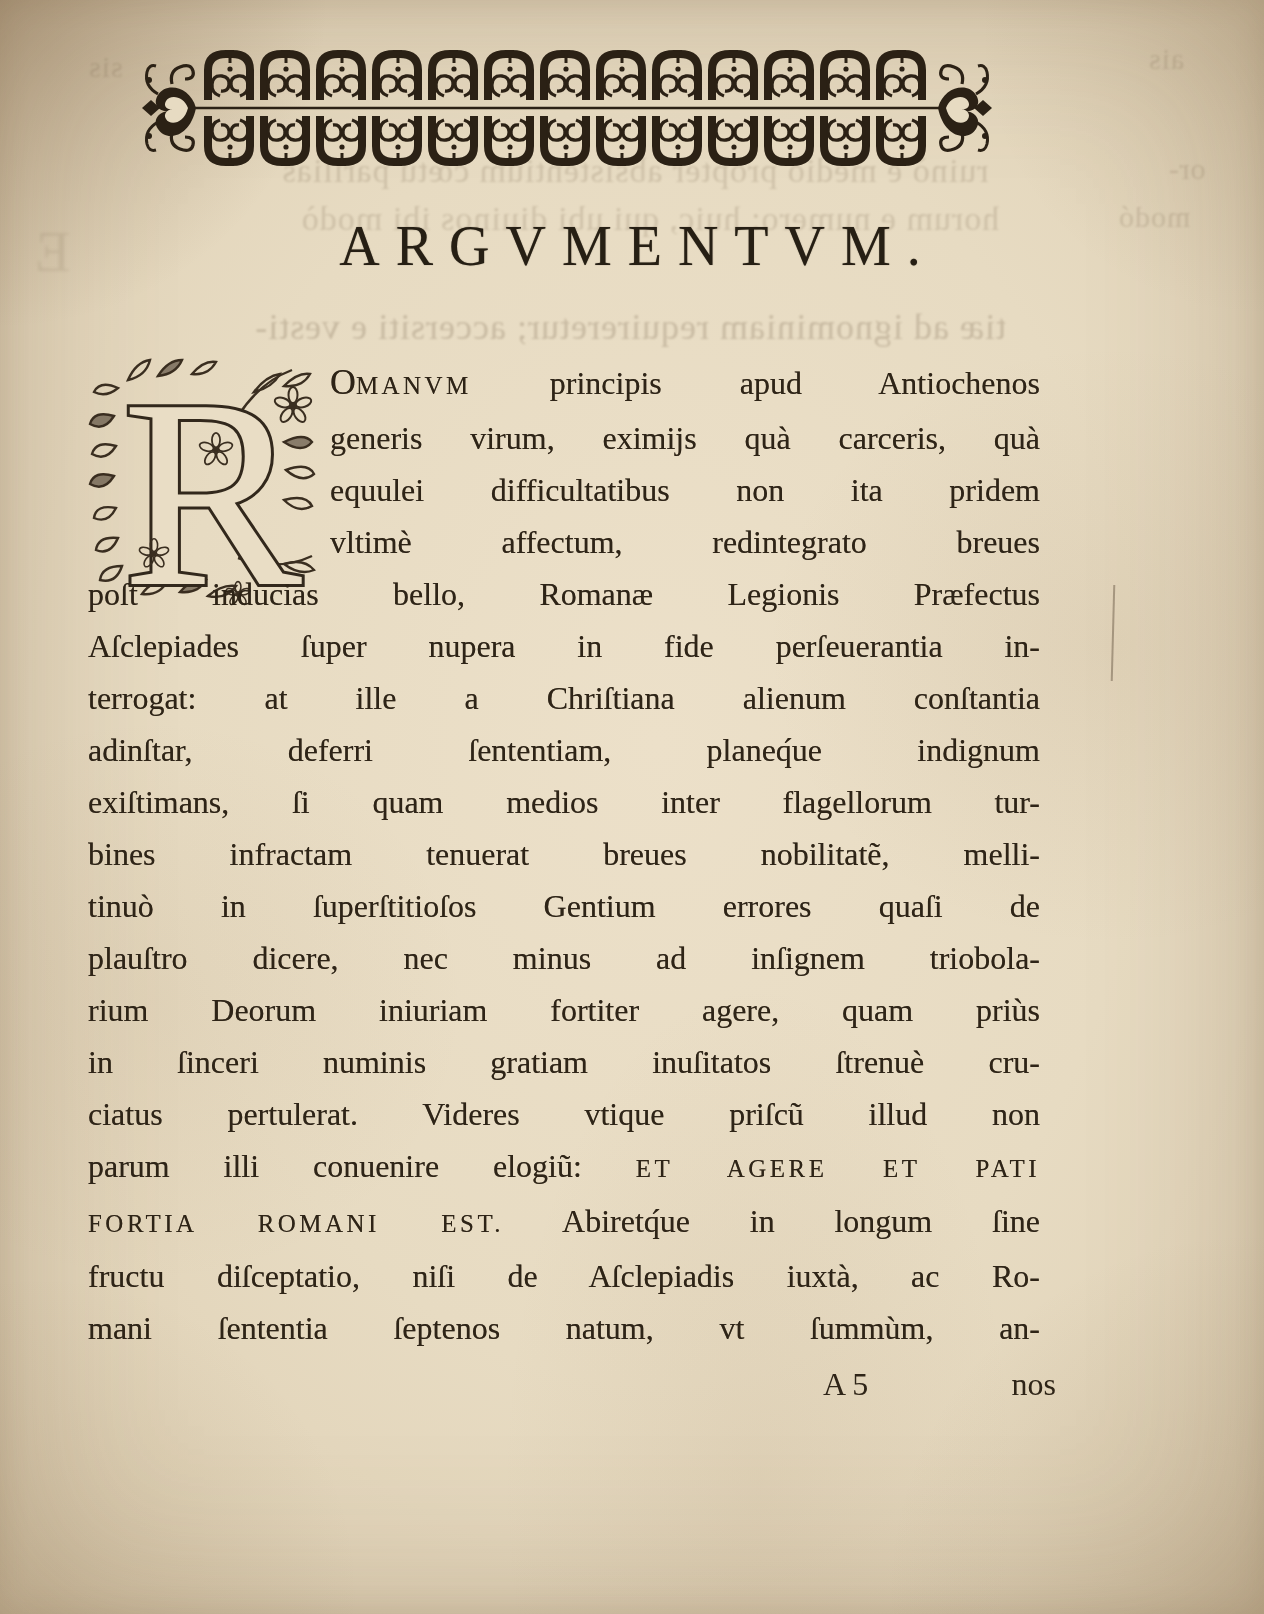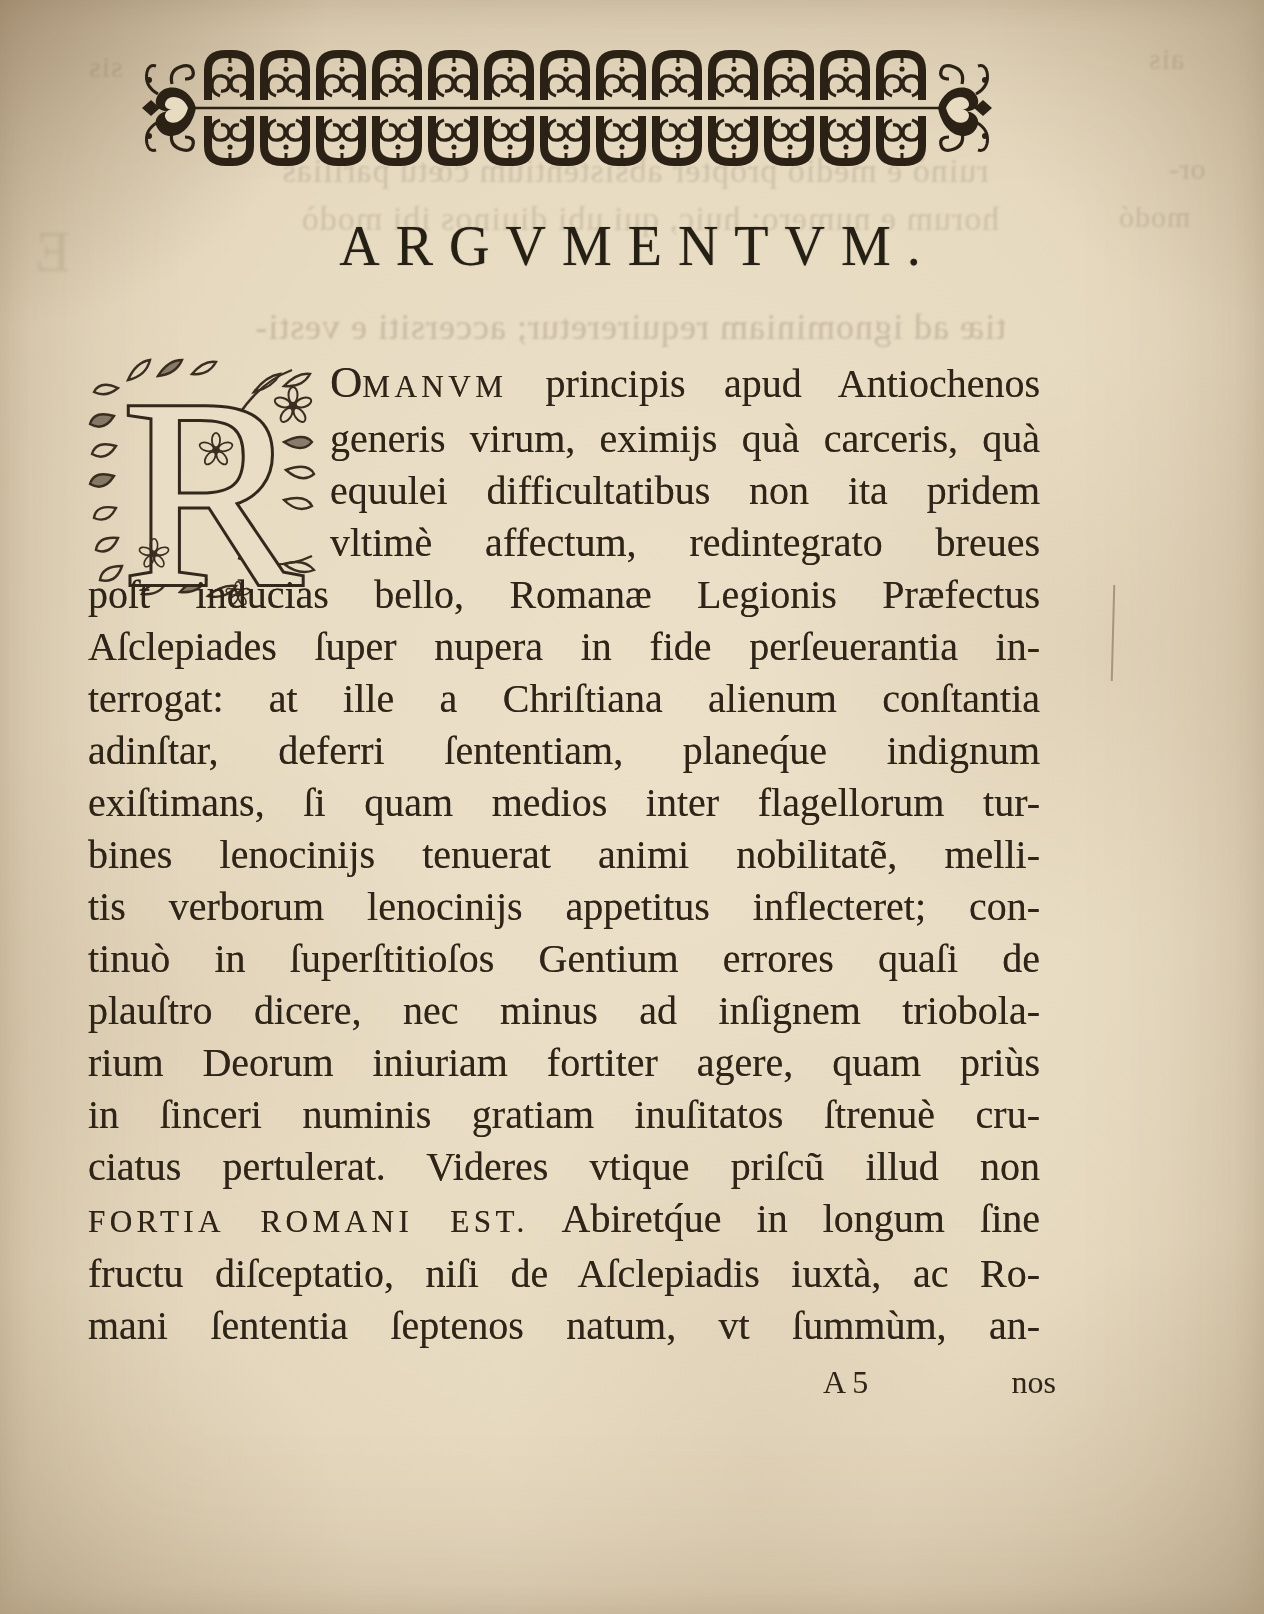--- a/index.html
+++ b/index.html
@@ -50,21 +50,21 @@
     position:absolute;left:6px;top:218px;width:100%;
     text-align:center;font-size:56px;line-height:1;
     letter-spacing:16px;color:#261f14;
     text-shadow:0 0 1px rgba(38,31,20,.55);
   }
   
   .textblock{position:absolute;left:88px;top:356px;width:952px;}
   .dropcap{position:absolute;left:0;top:2px;width:228px;height:252px;}
   .lines{position:relative;}
   .line{
-    font-size:40px;line-height:52px;
+    font-size:32px;line-height:52px;
     text-align:justify;text-align-last:justify;
     text-shadow:0 0 .5px rgba(46,36,23,.6);
   }
   .line.indent{padding-left:242px;}
   .lead{font-size:1.12em;}
   .sc{font-size:.78em;letter-spacing:.14em;}
   .sigline{position:relative;height:54px;margin-top:4px;font-size:32px;line-height:52px;}
   .sig-a{position:absolute;left:735px;}
   .sig-n{position:absolute;right:-16px;}
   svg .o{stroke:#2b2115;fill:none;}
@@ -213,27 +213,27 @@
     <div class="lines">
         <div class="line indent"><span class="lead">O</span><span class="sc">MANVM</span><span> principis apud Antiochenos</span></div>
         <div class="line indent"><span>generis virum, eximijs quà carceris, quà</span></div>
         <div class="line indent"><span>equulei difficultatibus non ita pridem</span></div>
         <div class="line indent"><span>vltimè affectum, redintegrato breues</span></div>
         <div class="line"><span>poſt inducias bello, Romanæ Legionis Præfectus</span></div>
         <div class="line"><span>Aſclepiades ſuper nupera in fide perſeuerantia in-</span></div>
         <div class="line"><span>terrogat: at ille a Chriſtiana alienum conſtantia</span></div>
         <div class="line"><span>adinſtar, deferri ſententiam, planeq́ue indignum</span></div>
         <div class="line"><span>exiſtimans, ſi quam medios inter flagellorum tur-</span></div>
-        <div class="line"><span>bines lenocinijs tenuerat animi nobilitatẽ, melli-</span></div>
-        <div class="line"><span>tis verborum lenocinijs appetitus inflecteret; con-</span></div>
+        <div class="line"><span>bines infractam tenuerat breues nobilitatẽ, melli-</span></div>
         <div class="line"><span>tinuò in ſuperſtitioſos Gentium errores quaſi de</span></div>
         <div class="line"><span>plauſtro dicere, nec minus ad inſignem triobola-</span></div>
         <div class="line"><span>rium Deorum iniuriam fortiter agere, quam priùs</span></div>
         <div class="line"><span>in ſinceri numinis gratiam inuſitatos ſtrenuè cru-</span></div>
         <div class="line"><span>ciatus pertulerat. Videres vtique priſcũ illud non</span></div>
+        <div class="line"><span>parum illi conuenire elogiũ: </span><span class="sc">ET AGERE ET PATI</span></div>
         <div class="line"><span class="sc">FORTIA ROMANI EST.</span><span> Abiretq́ue in longum ſine</span></div>
         <div class="line"><span>fructu diſceptatio, niſi de Aſclepiadis iuxtà, ac Ro-</span></div>
         <div class="line"><span>mani ſententia ſeptenos natum, vt ſummùm, an-</span></div>
       </div>
 
     <div class="sigline">
       <span class="sig-a">A 5</span>
       <span class="sig-n">nos</span>
     </div>
   </div>

